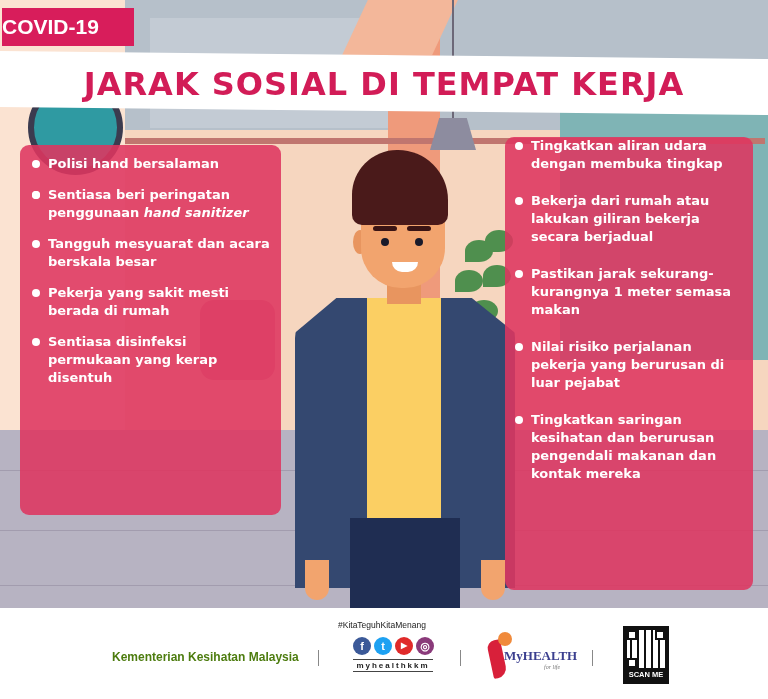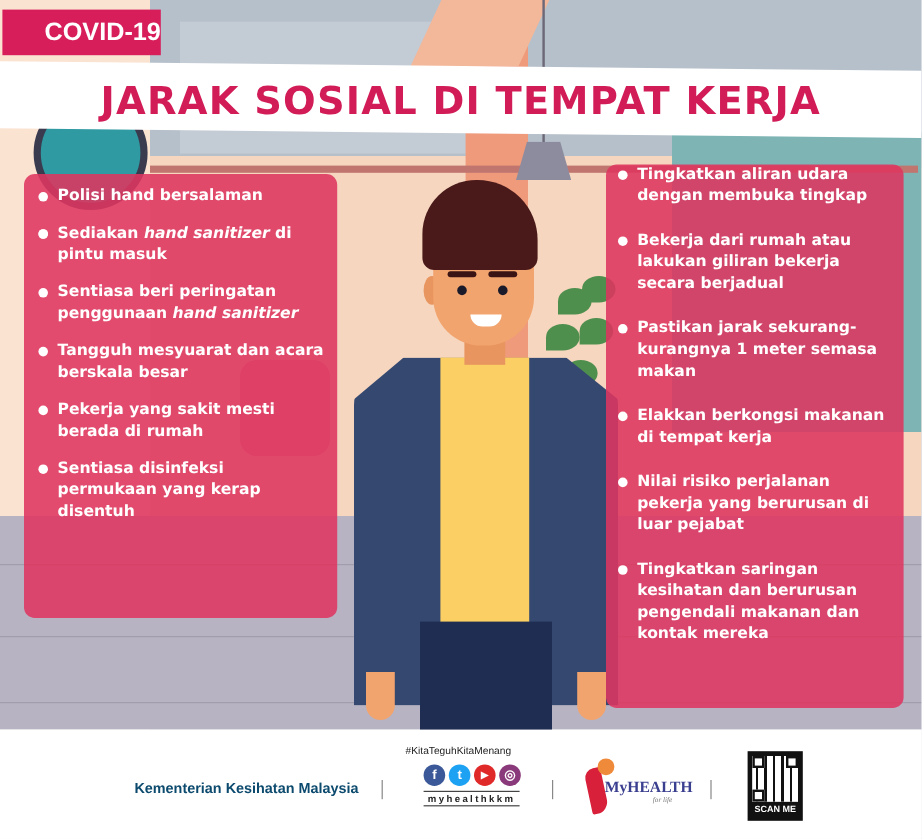--- a/index.html
+++ b/index.html
@@ -21,21 +21,21 @@
   .bg-shelf { position: absolute; left: 125px; top: 138px; width: 640px; height: 6px; background: #c0766f; }
   .bg-lamp { position: absolute; left: 430px; top: 118px; width: 46px; height: 32px; background: #8d8c9f; clip-path: polygon(20% 0, 80% 0, 100% 100%, 0 100%); }
   .bg-lamp-cord { position: absolute; left: 452px; top: 0; width: 2px; height: 120px; background: #6c6878; }
   .globe { position: absolute; left: 28px; top: 80px; width: 95px; height: 95px; border-radius: 50%; background: #2f9aa2; border: 6px solid #3b3b4f; }
   .plant { position: absolute; left: 455px; top: 230px; width: 60px; height: 120px; }
   .plant-leaf { position: absolute; width: 28px; height: 22px; border-radius: 50% 50% 50% 0; background: #4f8f4e; }
   .plant-pot { position: absolute; left: 470px; top: 340px; width: 30px; height: 40px; background: #2c8f95; }
   .chair { position: absolute; left: 200px; top: 300px; width: 75px; height: 80px; border-radius: 14px; background: #c74a6a; opacity: 0.55; }
 
   
-  .covid-badge { position: absolute; left: 2px; top: 8px; height: 38px; width: 132px; background: #d81d5b; color: #ffffff; font-family: "Liberation Sans", sans-serif; font-weight: bold; font-size: 21px; line-height: 38px; text-align: right; z-index: 5; }
+  .covid-badge { position: absolute; left: 2px; top: 8px; height: 38px; width: 132px; background: #d81d5b; color: #ffffff; font-family: "Liberation Sans", sans-serif; font-weight: bold; font-size: 21px; line-height: 38px; text-align: left; z-index: 5; }
   .title-banner { position: absolute; left: -10px; top: 55px; width: 790px; height: 56px; background: #ffffff; transform: rotate(0.6deg); z-index: 4; }
   .title-text { position: absolute; left: 0; top: 56px; width: 768px; text-align: center; color: #d21c57; font-family: "DejaVu Sans", sans-serif; font-weight: bold; font-size: 32px; letter-spacing: 1px; line-height: 56px; z-index: 5; }
 
   
   .panel { position: absolute; background: rgba(222, 53, 96, 0.88); border-radius: 9px; z-index: 6; color: #ffffff; font-family: "DejaVu Sans", sans-serif; font-weight: bold; font-size: 13px; line-height: 18px; }
   .panel-left { left: 20px; top: 145px; width: 261px; height: 370px; padding: 10px 10px 0 10px; }
   .panel-right { left: 505px; top: 137px; width: 248px; height: 453px; padding: 0 8px 0 8px; }
   .tip { position: relative; padding-left: 18px; margin-bottom: 13px; }
   .panel-right .tip { margin-bottom: 19px; }
   .tip-bullet { position: absolute; left: 2px; top: 5px; width: 8px; height: 8px; border-radius: 50%; background: #ffffff; }
@@ -52,21 +52,21 @@
   .neck { position: absolute; left: 92px; top: 132px; width: 34px; height: 22px; background: #e8955f; }
   .shirt { position: absolute; left: 72px; top: 148px; width: 74px; height: 222px; background: #fbcf63; }
   .jacket-l { position: absolute; left: 0; top: 148px; width: 92px; height: 290px; background: #344870; border-radius: 40px 0 0 0; clip-path: polygon(45% 0, 100% 0, 92% 100%, 0 100%, 0 12%); }
   .jacket-r { position: absolute; left: 124px; top: 148px; width: 96px; height: 290px; background: #344870; border-radius: 0 40px 0 0; clip-path: polygon(0 0, 55% 0, 100% 12%, 100% 100%, 8% 100%); }
   .pants { position: absolute; left: 55px; top: 368px; width: 110px; height: 92px; background: #1f2d52; }
   .hand-l { position: absolute; left: 10px; top: 410px; width: 24px; height: 40px; background: #f2a46e; border-radius: 0 0 12px 12px; }
   .hand-r { position: absolute; left: 186px; top: 410px; width: 24px; height: 40px; background: #f2a46e; border-radius: 0 0 12px 12px; }
 
   
   .footer { position: absolute; left: 0; top: 608px; width: 768px; height: 91px; background: #ffffff; }
-  .ministry { position: absolute; left: 112px; top: 42px; font-family: "Liberation Sans", sans-serif; font-weight: bold; font-size: 12px; color: #0c4a6e; }
+  .ministry { position: absolute; left: 112px; top: 42px; font-family: "Liberation Sans", sans-serif; font-weight: bold; font-size: 12px; color: #4d7c0f; }
   .divider { position: absolute; top: 42px; width: 1px; height: 16px; background: #888; }
   .hashtag { position: absolute; left: 338px; top: 12px; font-family: "Liberation Sans", sans-serif; font-weight: normal; font-size: 8.5px; color: #222; }
   .socials { position: absolute; left: 353px; top: 29px; display: flex; gap: 3px; }
   .soc { width: 18px; height: 18px; border-radius: 50%; color: #fff; font-family: "Liberation Sans", sans-serif; font-weight: bold; font-size: 11px; line-height: 18px; text-align: center; }
   .handle { position: absolute; left: 353px; top: 51px; width: 80px; border-top: 1px solid #444; border-bottom: 1px solid #444; font-family: "Liberation Sans", sans-serif; font-weight: bold; font-size: 8px; letter-spacing: 2px; text-align: center; color: #222; line-height: 11px; }
   .myhealth { position: absolute; left: 486px; top: 22px; width: 90px; height: 50px; }
   .myhealth-fig { position: absolute; left: 4px; top: 10px; width: 14px; height: 38px; background: #d8203a; border-radius: 8px 2px 10px 2px; transform: rotate(-12deg); }
   .myhealth-ball { position: absolute; left: 12px; top: 2px; width: 14px; height: 14px; border-radius: 50%; background: #f08a3b; }
   .myhealth-text { position: absolute; left: 18px; top: 18px; font-family: "Liberation Serif", serif; font-weight: bold; font-size: 13px; color: #3b3f8f; }
   .myhealth-sub { position: absolute; left: 58px; top: 34px; font-family: "Liberation Serif", serif; font-style: italic; font-size: 6px; color: #777; }
@@ -132,24 +132,20 @@
   <div class="panel panel-left">
     <div class="tip">
       <span class="tip-bullet"></span>
       <span>Polisi hand bersalaman</span>
     </div>
     <div class="tip">
       <span class="tip-bullet"></span>
     </div>
     <div class="tip">
       <span class="tip-bullet"></span>
-      <span>Sediakan </span><em>hand sanitizer</em><span> di pintu masuk</span>
-    </div>
-    <div class="tip">
-      <span class="tip-bullet"></span>
       <span>Sentiasa beri peringatan penggunaan </span><em>hand sanitizer</em>
     </div>
     <div class="tip">
       <span class="tip-bullet"></span>
       <span>Tangguh mesyuarat dan acara berskala besar</span>
     </div>
     <div class="tip">
       <span class="tip-bullet"></span>
       <span>Pekerja yang sakit mesti berada di rumah</span>
     </div>
@@ -164,24 +160,20 @@
       <span class="tip-bullet"></span>
       <span>Tingkatkan aliran udara dengan membuka tingkap</span>
     </div>
     <div class="tip">
       <span class="tip-bullet"></span>
       <span>Bekerja dari rumah atau lakukan giliran bekerja secara berjadual</span>
     </div>
     <div class="tip">
       <span class="tip-bullet"></span>
       <span>Pastikan jarak sekurang-kurangnya 1 meter semasa makan</span>
-    </div>
-    <div class="tip">
-      <span class="tip-bullet"></span>
-      <span>Elakkan berkongsi makanan di tempat kerja</span>
     </div>
     <div class="tip">
       <span class="tip-bullet"></span>
       <span>Nilai risiko perjalanan pekerja yang berurusan di luar pejabat</span>
     </div>
     <div class="tip">
       <span class="tip-bullet"></span>
       <span>Tingkatkan saringan kesihatan dan berurusan pengendali makanan dan kontak mereka</span>
     </div>
   </div>

